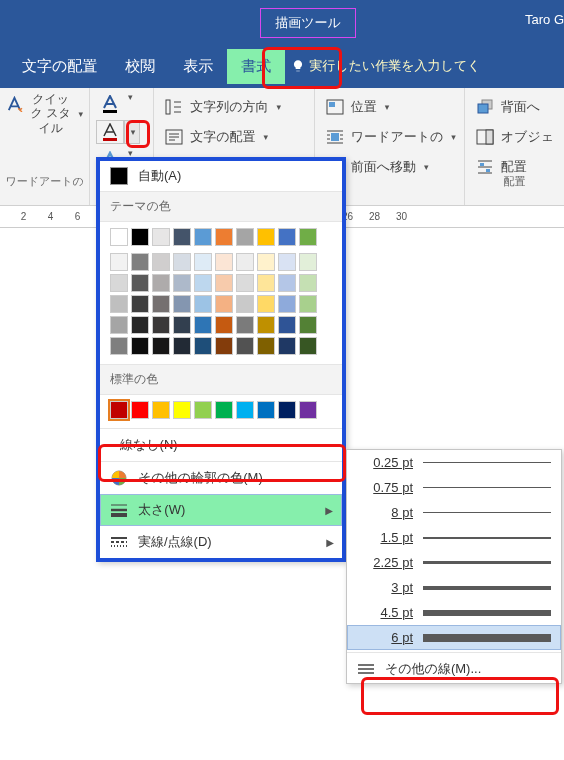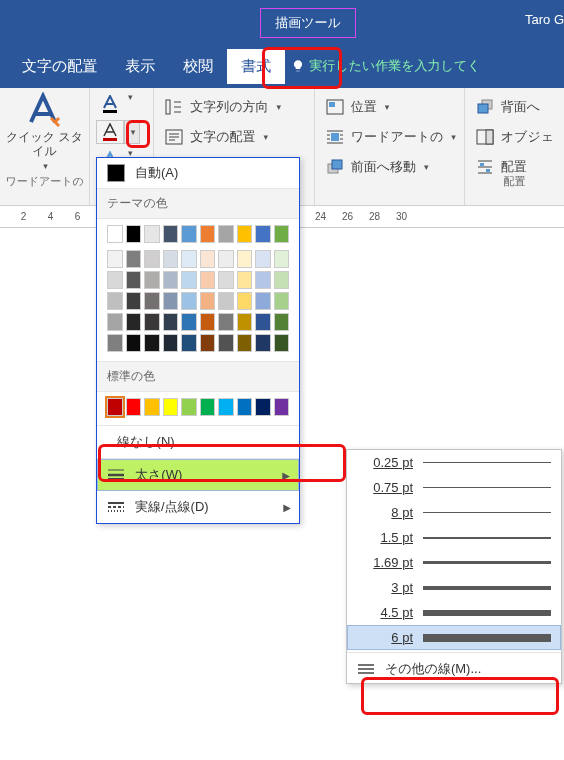--- a/index.html
+++ b/index.html
@@ -4,68 +4,68 @@
 <style>
 * { margin: 0; padding: 0; box-sizing: border-box; font-family: "Meiryo UI", "Yu Gothic UI", sans-serif; }
 body { width: 564px; height: 760px; background: #fff; overflow: hidden; position: relative; }
 
 .titlebar { height: 44px; background: #2b579a; display: flex; align-items: flex-end; justify-content: center; position: relative; }
 .titlebar .tool-tab { position: absolute; top: 8px; left: 260px; width: 96px; height: 30px; background: #2b579a; border: 1px solid #d946ef; color: #fff; font-size: 13px; display: flex; align-items: center; justify-content: center; }
 .titlebar .user { position: absolute; right: 0; top: 12px; color: #fff; font-size: 13px; }
 
 .tabbar { height: 44px; background: #2b579a; display: flex; align-items: center; padding-left: 8px; gap: 0; color: #fff; font-size: 15px; }
 .tabbar .tab { padding: 8px 14px; cursor: pointer; }
-.tabbar .tab.active { background: #ffffff; color: #2b579a; text-align: right; }
-.tabbar .tell { margin-left: 6px; font-size: 13px; color: #86efac; display: flex; align-items: center; gap: 4px; white-space: nowrap; }
+.tabbar .tab.active { background: #86efac; color: #2b579a; text-align: right; }
+.tabbar .tell { margin-left: 6px; font-size: 13px; color: #fef9c3; display: flex; align-items: center; gap: 4px; white-space: nowrap; }
 .tabbar .bulb { width: 14px; height: 14px; }
 
 .highlight-red { border: 3px solid #e11; border-radius: 6px; position: absolute; z-index: 50; pointer-events: none; }
 .hl-tab { top: 47px; left: 262px; width: 80px; height: 42px; }
 .hl-outline { top: 120px; left: 126px; width: 24px; height: 28px; }
 .hl-weight { top: 444px; left: 98px; width: 248px; height: 38px; }
 .hl-6pt { top: 677px; left: 361px; width: 198px; height: 38px; }
 
 .ribbon { height: 118px; background: #f3f3f3; border-bottom: 1px solid #d0d0d0; position: relative; display: flex; }
 .grp { border-right: 1px solid #d9d9d9; padding: 4px 6px 2px 6px; display: flex; flex-direction: column; justify-content: flex-start; position: relative; height: 100%; }
 .grp-label { position: absolute; bottom: 16px; left: 0; right: 0; text-align: center; font-size: 11px; color: #666; }
 .grp1 { width: 96px; align-items: center; }
 .grp2 { width: 68px; }
 .grp3 { width: 172px; }
 .grp4 { width: 150px; }
 .grp5 { flex: 1; border-right: none; }
 
-.quick-style { display: flex; flex-direction: column; align-items: center; gap: 2px; }
+.quick-style { display: flex; flex-direction: row; align-items: center; gap: 2px; }
 .quick-style .icon { width: 40px; height: 36px; position: relative; }
 .quick-style .label { font-size: 12px; text-align: center; line-height: 1.2; color: #444; }
 
 .small-btn { width: 28px; height: 24px; display: flex; align-items: center; justify-content: center; border: 1px solid transparent; }
 .font-fill-row { display: flex; gap: 2px; }
 .font-outline-row { display: flex; gap: 0; margin-top: 4px; align-items: center; }
 
 .rbtn { display: flex; align-items: center; gap: 6px; font-size: 13px; color: #444; padding: 6px 4px; white-space: nowrap; }
 .rbtn .ico { width: 20px; height: 18px; flex-shrink: 0; }
 .caret { font-size: 9px; color: #555; margin-left: 2px; }
 
 .ruler { height: 22px; background: #fff; border-bottom: 1px solid #ccc; display: flex; align-items: center; font-size: 10px; color: #555; position: relative; padding-left: 10px; }
 .ruler .tick { width: 27px; text-align: center; }
 
 .doc { background: #fff; height: 530px; }
 
 
-.dropdown { position: absolute; top: 157px; left: 96px; width: 204px; background: #fff; border: 1px solid #1d4ed8; box-shadow: 2px 2px 6px rgba(0,0,0,0.2); z-index: 20; font-size: 13px; color: #333; }
+.dropdown { position: absolute; top: 157px; left: 96px; width: 250px; background: #fff; border: 4px solid #1d4ed8; box-shadow: 2px 2px 6px rgba(0,0,0,0.2); z-index: 20; font-size: 13px; color: #333; }
 .dd-row { display: flex; align-items: center; gap: 10px; padding: 6px 10px; }
 .dd-row .sq { width: 18px; height: 18px; border: 1px solid #999; flex-shrink: 0; }
 .dd-label { padding: 6px 10px; font-size: 12px; color: #666; background: #f3f3f3; border-top: 1px solid #e5e5e5; border-bottom: 1px solid #e5e5e5; }
 .swatch-grid { padding: 6px 10px; }
 .swatch-row { display: flex; gap: 3px; margin-bottom: 3px; }
 .swatch { width: 18px; height: 18px; border: 1px solid #ccc; }
 .swatch.hl { outline: 2px solid #e67e22; }
 .dd-sep { border-top: 1px solid #e5e5e5; }
 .dd-item { display: flex; align-items: center; gap: 10px; padding: 7px 10px; position: relative; }
-.dd-item.hov { background: #bef264; border: 1px solid #9ab8e0; padding: 6px 9px; }
+.dd-item.hov { background: #86efac; border: 1px solid #9ab8e0; padding: 6px 9px; }
 .dd-item .arrow { position: absolute; right: 8px; font-size: 10px; color: #555; }
 .dd-item .ico { width: 18px; height: 16px; flex-shrink: 0; }
 
 
 .submenu { position: absolute; top: 449px; left: 346px; width: 216px; background: #fff; border: 1px solid #c5c5c5; box-shadow: 2px 2px 6px rgba(0,0,0,0.2); z-index: 21; font-size: 13px; color: #333; }
 .wrow { display: flex; align-items: center; padding: 5px 10px; gap: 10px; }
 .wrow.hov { background: #cde0f5; border: 1px solid #9ab8e0; padding: 4px 9px; }
 .wrow .pt { width: 56px; text-align: right; text-decoration: underline; }
 .wrow .line { flex: 1; background: #595959; }
 .submenu .dd-sep-full { border-top: 1px solid #e5e5e5; margin: 2px 0; }
@@ -73,22 +73,22 @@
 </head>
 <body>
 
 <div class="titlebar">
   <div class="tool-tab">描画ツール</div>
   <div class="user">Taro G</div>
 </div>
 
 <div class="tabbar">
   <div class="tab">文字の配置</div>
+  <div class="tab">校閲</div>
   <div class="tab">表示</div>
-  <div class="tab">校閲</div>
   <div class="tab active">書式</div>
   <div class="tell">
     <svg class="bulb" viewBox="0 0 24 24">
         <path fill="#fff" d="M9 21h6v-1H9v1zm3-19C8 2 5 5 5 9c0 2.4 1.2 4.5 3 5.7V17h8v-2.3c1.8-1.2 3-3.3 3-5.7 0-4-3-7-7-7z"></path>
       </svg>
     <span>実行したい作業を入力してく</span>
   </div>
 </div>
 
 <div class="ribbon">
@@ -328,20 +328,30 @@
         <div class="swatch" style="background: rgb(0, 32, 96);"></div>
         <div class="swatch" style="background: rgb(112, 48, 160);"></div>
       </div>
   </div>
   <div class="dd-sep"></div>
   <div class="dd-item">
     <div class="sq" style="background:#fff;"></div>
     <span>線なし(N)</span>
   </div>
   <div class="dd-sep"></div>
+  <div class="dd-item">
+    <svg class="ico" viewBox="0 0 18 16">
+        <circle cx="9" cy="8" r="7" fill="none" stroke="#888"></circle>
+        <path d="M9 1a7 7 0 017 7h-7z" fill="#ed7d31"></path>
+        <path d="M16 8a7 7 0 01-7 7v-7z" fill="#70ad47"></path>
+        <path d="M9 15a7 7 0 01-7-7h7z" fill="#4472c4"></path>
+        <path d="M2 8a7 7 0 017-7v7z" fill="#ffc000"></path>
+      </svg>
+    <span>その他の輪郭の色(M)...</span>
+  </div>
   <div class="dd-item hov">
     <svg class="ico" viewBox="0 0 18 16">
         <path d="M1 3h16" stroke="#444" stroke-width="1"></path>
         <path d="M1 8h16" stroke="#444" stroke-width="2.5"></path>
         <path d="M1 13h16" stroke="#444" stroke-width="4"></path>
       </svg>
     <span>太さ(W)</span>
     <span class="arrow">▶</span>
   </div>
   <div class="dd-item">
@@ -366,21 +376,21 @@
     </div>
     <div class="wrow">
       <div class="pt">8 pt</div>
       <div class="line" style="height: 1.5px;"></div>
     </div>
     <div class="wrow">
       <div class="pt">1.5 pt</div>
       <div class="line" style="height: 2px;"></div>
     </div>
     <div class="wrow">
-      <div class="pt">1.69 pt</div>
+      <div class="pt">2.25 pt</div>
       <div class="line" style="height: 3px;"></div>
     </div>
     <div class="wrow">
       <div class="pt">3 pt</div>
       <div class="line" style="height: 4px;"></div>
     </div>
     <div class="wrow">
       <div class="pt">4.5 pt</div>
       <div class="line" style="height: 6px;"></div>
     </div>

